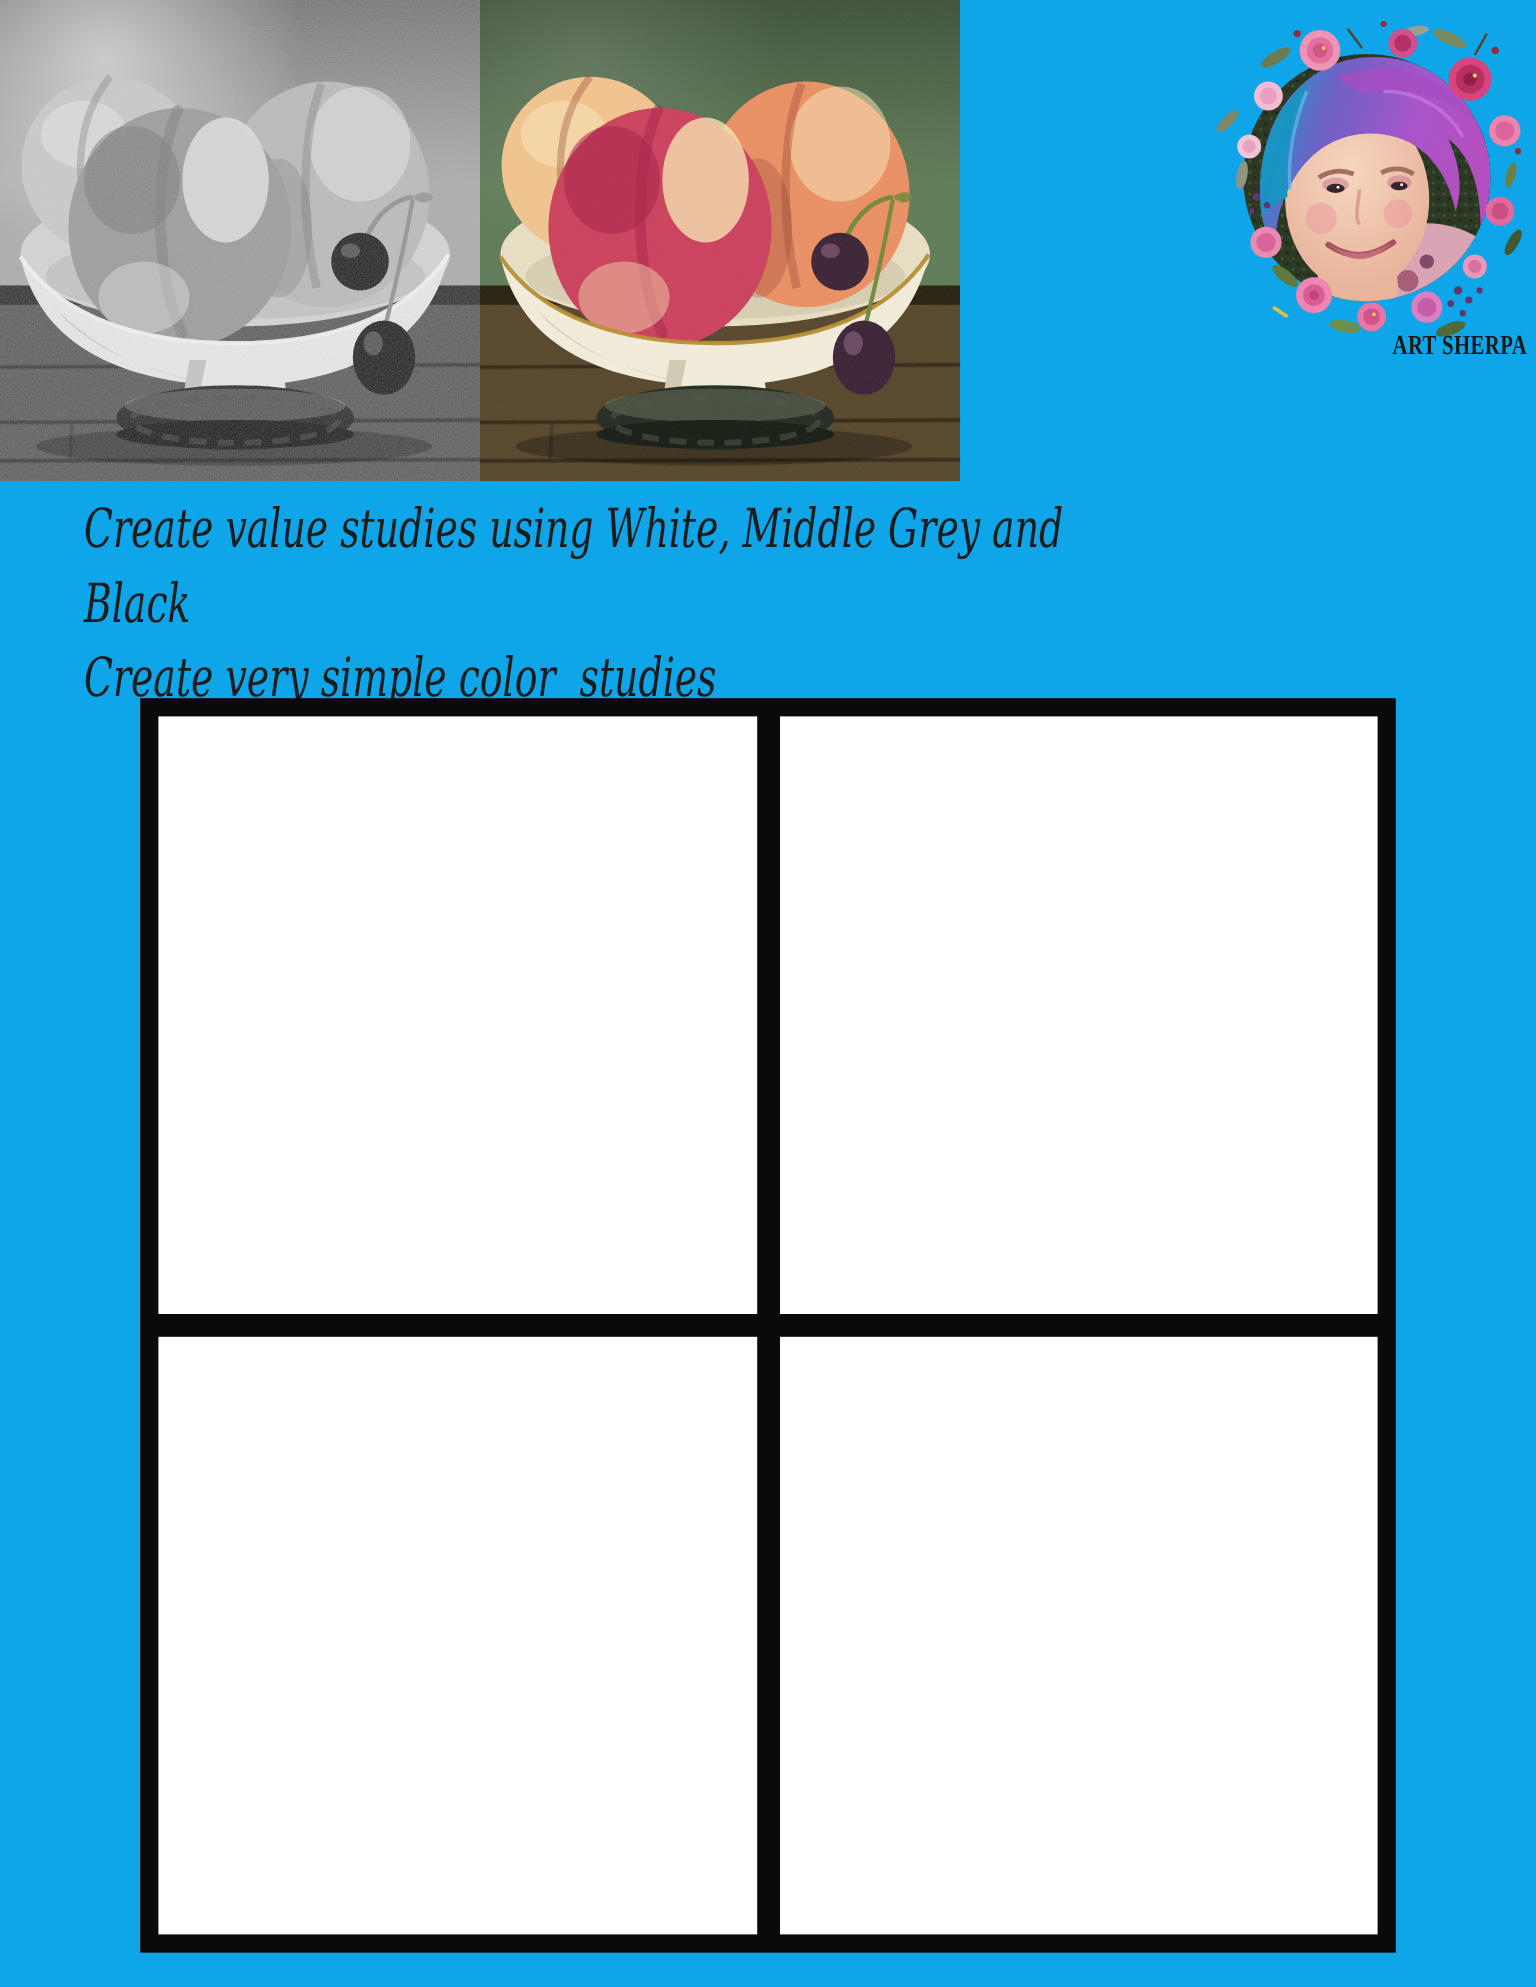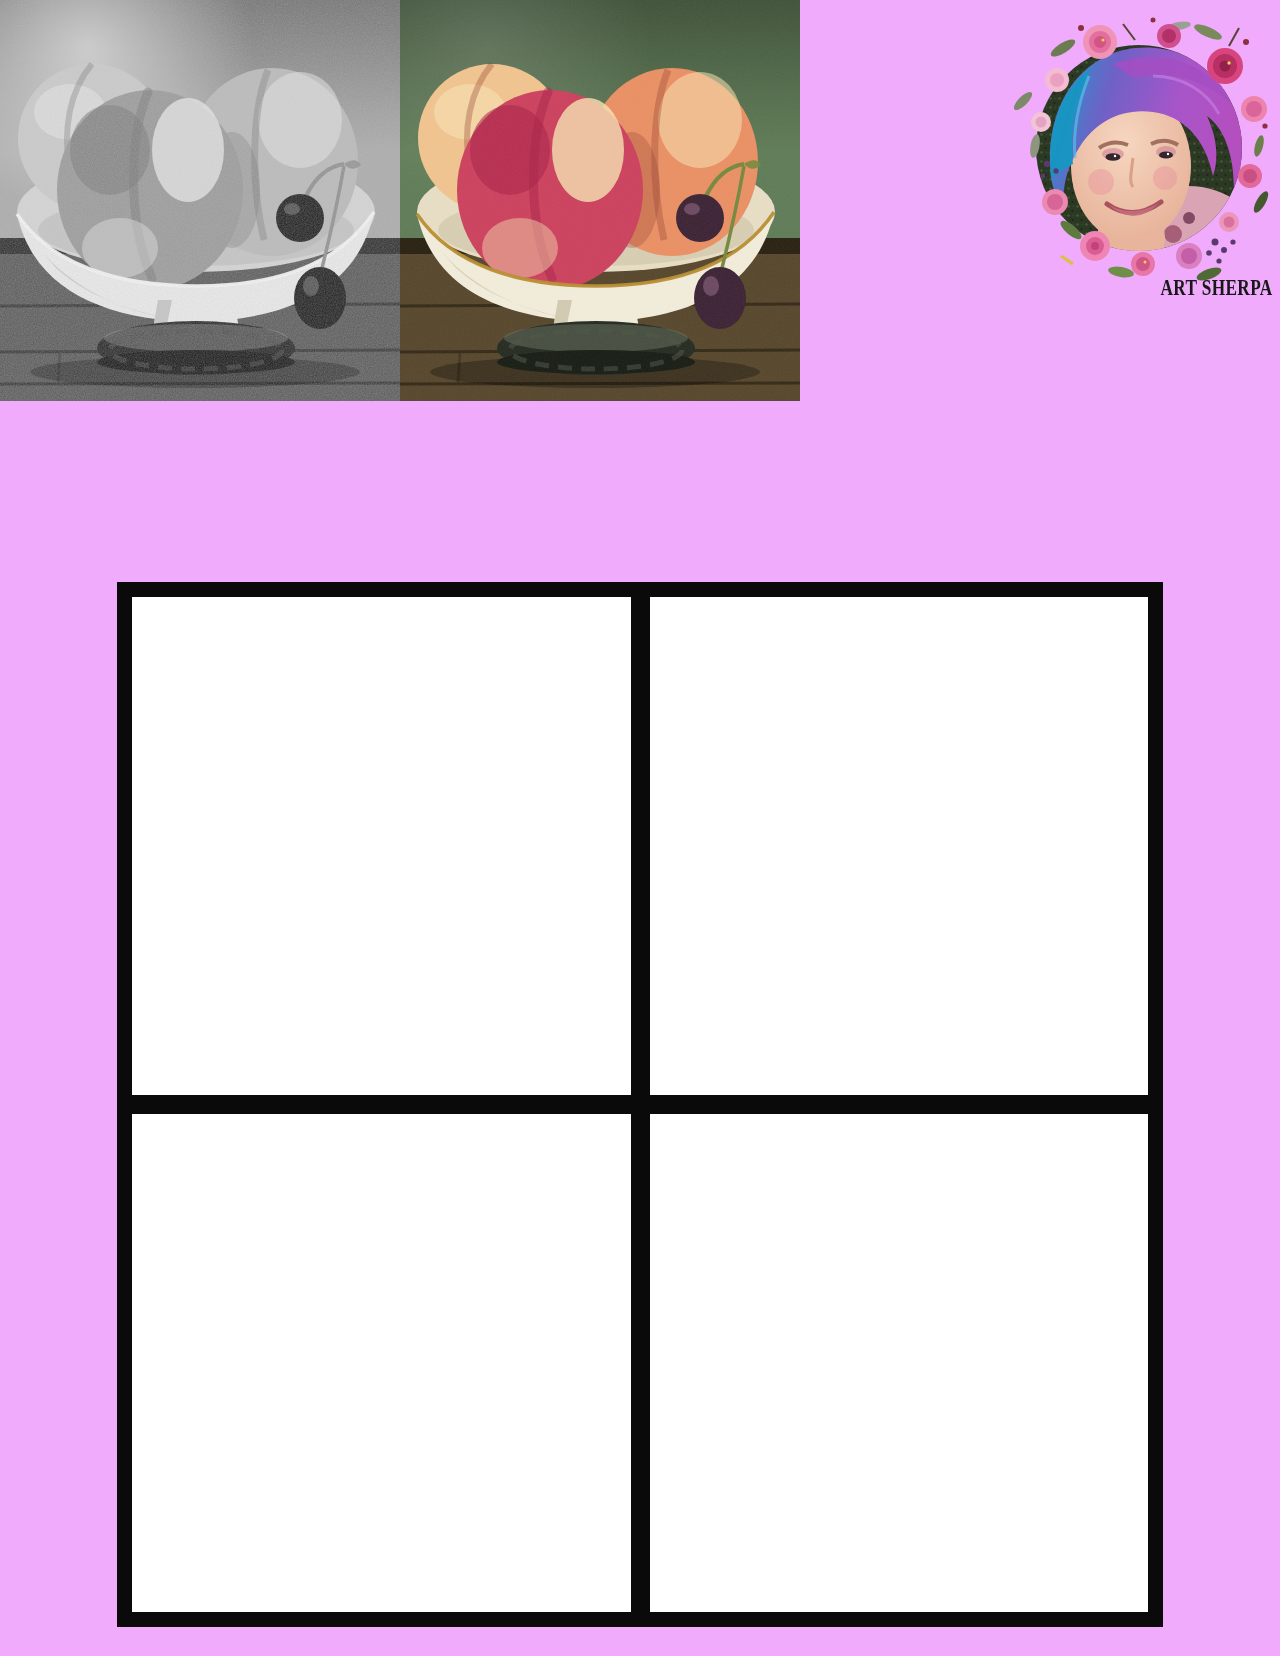--- a/index.html
+++ b/index.html
@@ -1,16 +1,16 @@
 <!DOCTYPE html>
 <html><head>
 <meta charset="utf-8">
 <style>
   html,body{margin:0;padding:0;background:#ffffff;}
-  .page{position:relative;width:1280px;height:1656px;background:#f0abfc;overflow:hidden;
+  .page{position:relative;width:1280px;height:1656px;background:#0ea5e9;overflow:hidden;
         font-family:"Liberation Sans",sans-serif;}
 
   
   .photo-row{position:absolute;left:0;top:0;display:flex;}
   figure{margin:0;padding:0;}
   .photo{display:block;width:400px;height:401px;}
 
   
   .photo.mono{
     --wall:#ababab; --hi-op:.75; --wood:#585858; --wood-dark:#2b2b2b;
@@ -284,20 +284,24 @@
         <ellipse cx="118" cy="266" rx="13" ry="5" fill="#6f8f48" transform="rotate(10 118 266)"></ellipse>
         <ellipse cx="206" cy="268" rx="13" ry="5" fill="#4f6a35" transform="rotate(-20 206 268)"></ellipse>
         <ellipse cx="258" cy="196" rx="12" ry="4.5" fill="#43582e" transform="rotate(-60 258 196)"></ellipse>
         <ellipse cx="256" cy="140" rx="11" ry="4" fill="#6b8049" transform="rotate(-75 256 140)"></ellipse>
         <line x1="58" y1="250" x2="70" y2="258" stroke="#d8c23e" stroke-width="3"></line>
       </g>
     </svg>
     <div class="brand">ART SHERPA</div>
   </div>
 
+  <div class="instructions">
+    <p>Create value studies using White, Middle Grey and Black</p>
+    <p>Create very simple color  studies</p>
+  </div>
 
   <div class="study-grid">
     <div class="study-cell"></div>
     <div class="study-cell"></div>
     <div class="study-cell"></div>
     <div class="study-cell"></div>
   </div>
 
 </div>
 

